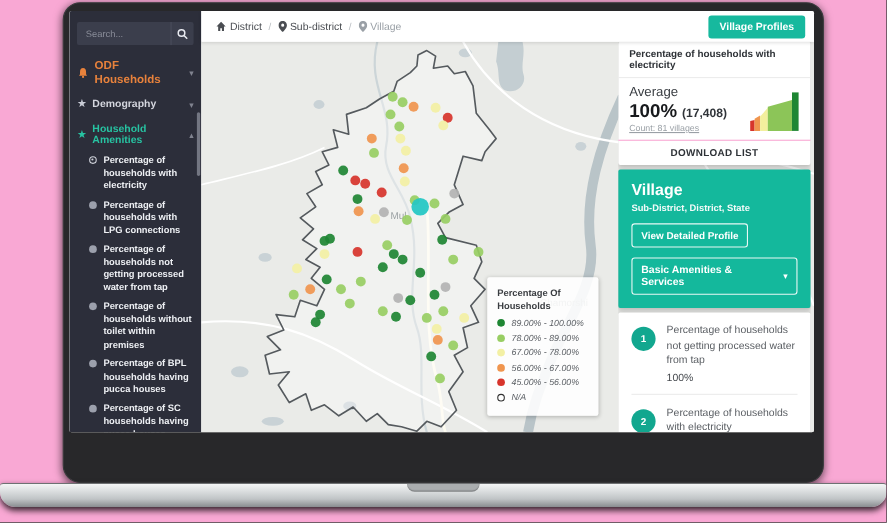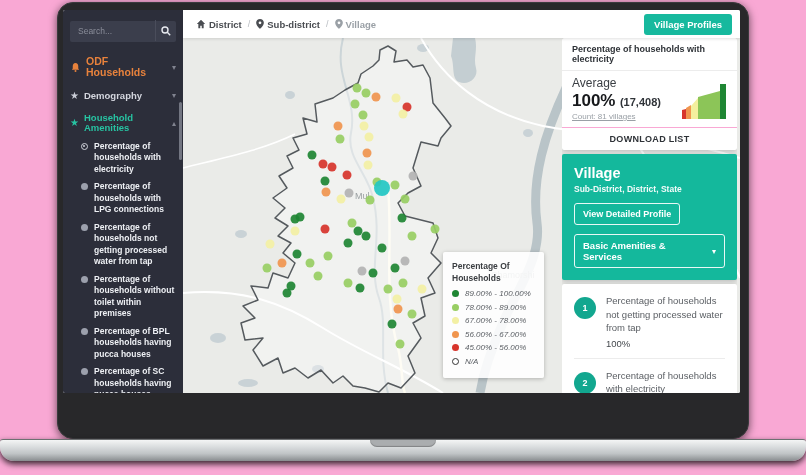--- a/index.html
+++ b/index.html
@@ -36,21 +36,21 @@
   .sub-item .blt.ring{background:transparent;border:1.5px solid #cfd2da;width:7px;height:7px;position:relative;}
   .sub-item .blt.ring::after{content:"";position:absolute;left:1px;top:1px;width:2px;height:2px;border-radius:50%;background:#cfd2da;}
   .sub-item .txt{font-size:8.5px;font-weight:bold;color:#eef0f4;line-height:11.5px;}
   .side-scroll{position:absolute;right:1px;top:92px;width:3px;height:58px;background:#737682;border-radius:2px;cursor:grab;}
 
   
   .main{position:relative;flex:1;display:flex;flex-direction:column;height:100%;}
   .topbar{height:28px;background:#fff;display:flex;align-items:center;padding:0 8px 0 13px;
           box-shadow:0 1px 3px rgba(0,0,0,.12);position:relative;z-index:30;}
   .crumbs{display:flex;align-items:center;gap:6px;flex:1;}
-  .crumb{display:flex;gap:3px;font-size:9.5px;font-weight:bold;color:#4a4d52;cursor:pointer;}
+  .crumb{display:flex;gap:3px;font-size:9.5px;font-weight:normal;color:#4a4d52;cursor:pointer;}
   .crumb.last{color:#9aa0a6;cursor:default;}
   .crumb svg{display:block;}
   .sep{color:#b9bdc2;font-size:9px;}
   .vp-btn{background:#17b99e;color:#fff;border:none;border-radius:3px;font-size:9.5px;font-weight:bold;
           padding:5px 10px;cursor:pointer;}
 
   .map-wrap{position:relative;flex:1;background:#eaebe8;overflow:hidden;}
   .map-svg{position:absolute;left:0;top:0;width:100%;height:100%;}
 
   

